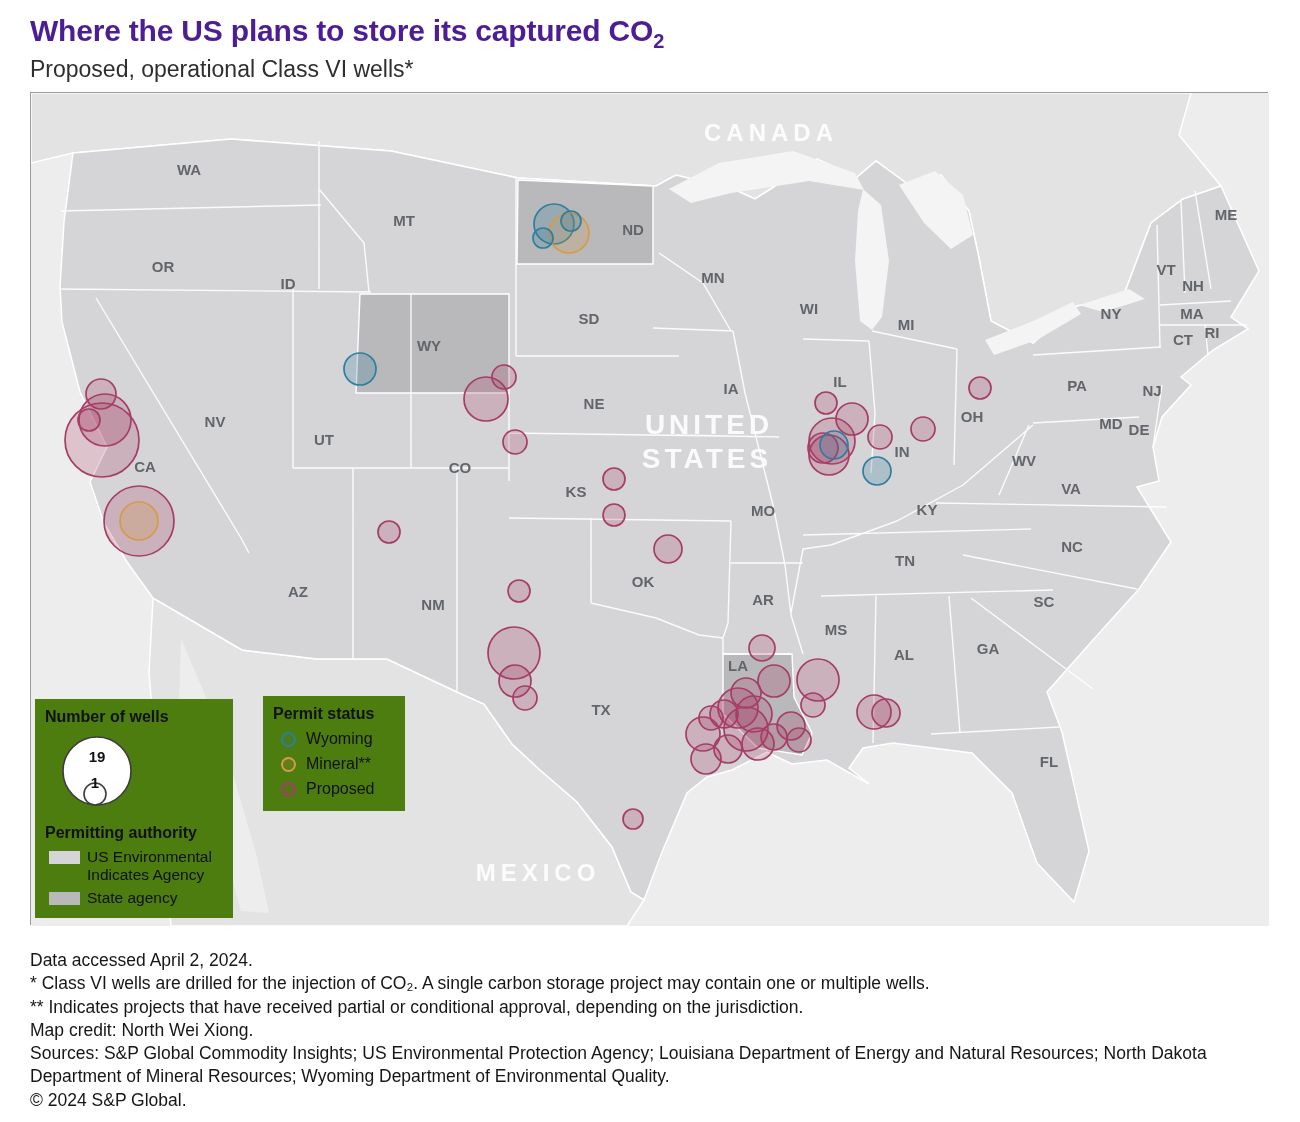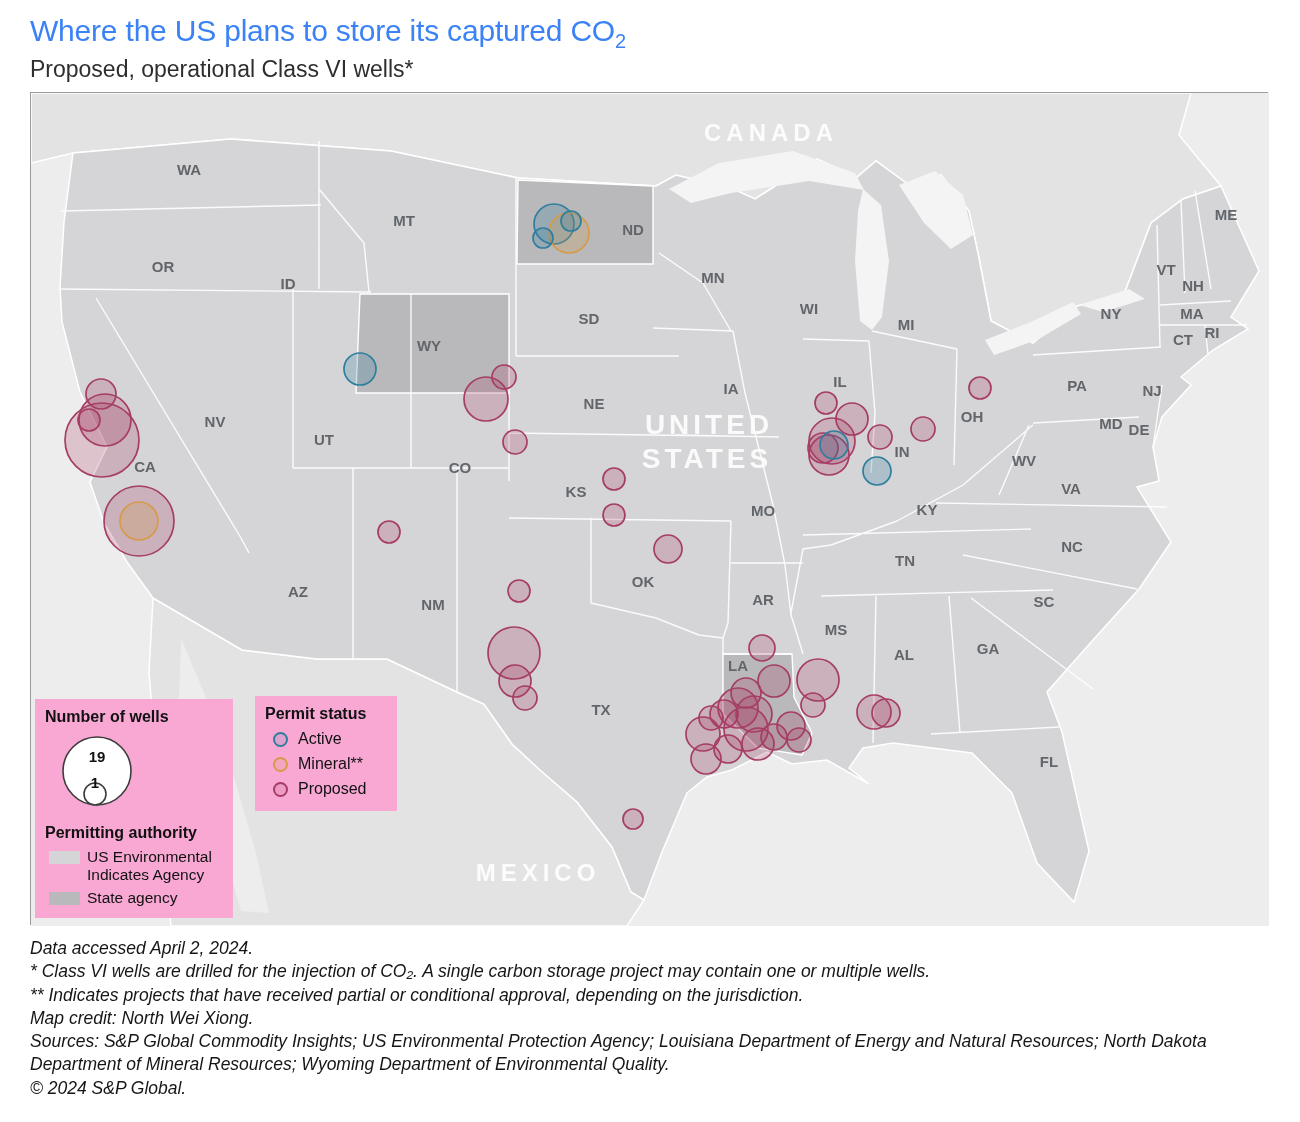--- a/index.html
+++ b/index.html
@@ -5,48 +5,48 @@
   * { box-sizing: border-box; margin: 0; padding: 0; }
   body {
     width: 1300px; height: 1122px;
     background: #ffffff;
     font-family: "Liberation Sans", sans-serif;
     color: #111;
     overflow: hidden;
   }
   .page { padding: 14px 30px 0 30px; }
   h1[data-name="page-title"] {
-    font-size: 30px; font-weight: 400; color: #3b82f6; letter-spacing: -0.2px;
+    font-size: 30px; font-weight: 700; color: #4c1d95; letter-spacing: -0.2px;
   }
   h1 sub { font-size: 20px; }
   .subtitle { font-size: 23px; font-weight: 400; color: #2e2e2e; margin-top: 3px; }
   .map-wrap {
     position: relative; width: 1238px; height: 833px;
     margin-top: 9px; border: 1px solid #9b9b9b; background: #ededed;
   }
   svg.map { position: absolute; left: 0; top: 0; }
   .state-label { font-size: 15px; font-weight: 700; fill: #62666b; text-anchor: middle; }
   .region-label { font-weight: 700; fill: rgba(255,255,255,0.88); text-anchor: middle; }
   .legend-box {
-    position: absolute; background: #f9a8d4; padding: 9px 10px 28px 10px;
+    position: absolute; background: #4d7c0f; padding: 9px 10px 28px 10px;
   }
   .legend-box.wells { left: 4px; top: 606px; width: 198px; height: 219px; }
-  .legend-box.status { left: 224px; top: 603px; width: 142px; height: 115px; }
+  .legend-box.status { left: 232px; top: 603px; width: 142px; height: 115px; }
   .legend-title { font-size: 16px; font-weight: 700; color: #111; margin-bottom: 4px; }
   .status-row { display: flex; align-items: center; margin: 7px 0 0 8px; }
   .ring {
     width: 15px; height: 15px; border-radius: 50%;
     border: 2.5px solid #888; background: #fff; flex: 0 0 auto;
   }
   .status-row .lbl { font-size: 16px; color: #111; margin-left: 10px; }
   .auth-row { display: flex; align-items: flex-start; margin: 6px 0 0 4px; }
   .swatch { width: 31px; height: 13px; margin-top: 3px; flex: 0 0 auto; }
   .auth-row .lbl { font-size: 15.5px; color: #111; margin-left: 7px; line-height: 1.14; width: 150px; }
   .auth-title { margin-top: 10px; }
-  .footer { margin-top: 12px; font-style: italic; }
+  .footer { margin-top: 24px; }
   .footer .line { font-size: 17.5px; color: #161616; line-height: 1.33; max-width: 1240px; }
   .wells-diagram text { font-size: 15px; font-weight: 700; fill: #111; text-anchor: middle; }
 </style>
 </head>
 <body>
 
 <div class="page" data-name="page">
   <h1 data-name="page-title"><span>Where the US plans to store its captured CO</span><sub data-name="title-subscript">2</sub></h1>
   <div class="subtitle" data-name="page-subtitle">Proposed, operational Class VI wells*</div>
 
@@ -219,21 +219,21 @@
       <div class="auth-row" data-name="authority-item-state">
         <span class="swatch" data-name="state-agency-swatch" style="background: rgb(185, 185, 187);"></span>
         <span class="lbl" data-name="authority-item-label">State agency</span>
       </div>
     </div>
 
     <div class="legend-box status" data-name="permit-status-legend">
       <div class="legend-title" data-name="status-legend-title">Permit status</div>
       <div class="status-row" data-name="status-item-active">
         <span class="ring" data-name="active-status-icon" style="border-color: rgb(47, 126, 158); background: rgba(47, 126, 158, 0.13);"></span>
-        <span class="lbl" data-name="status-item-label">Active</span>
+        <span class="lbl" data-name="status-item-label">Wyoming</span>
       </div>
       <div class="status-row" data-name="status-item-pending">
         <span class="ring" data-name="pending-status-icon" style="border-color: rgb(215, 154, 72); background: rgba(215, 154, 72, 0.13);"></span>
         <span class="lbl" data-name="status-item-label">Mineral**</span>
       </div>
       <div class="status-row" data-name="status-item-applied">
         <span class="ring" data-name="applied-status-icon" style="border-color: rgb(166, 61, 102); background: rgba(166, 61, 102, 0.13);"></span>
         <span class="lbl" data-name="status-item-label">Proposed</span>
       </div>
     </div>

